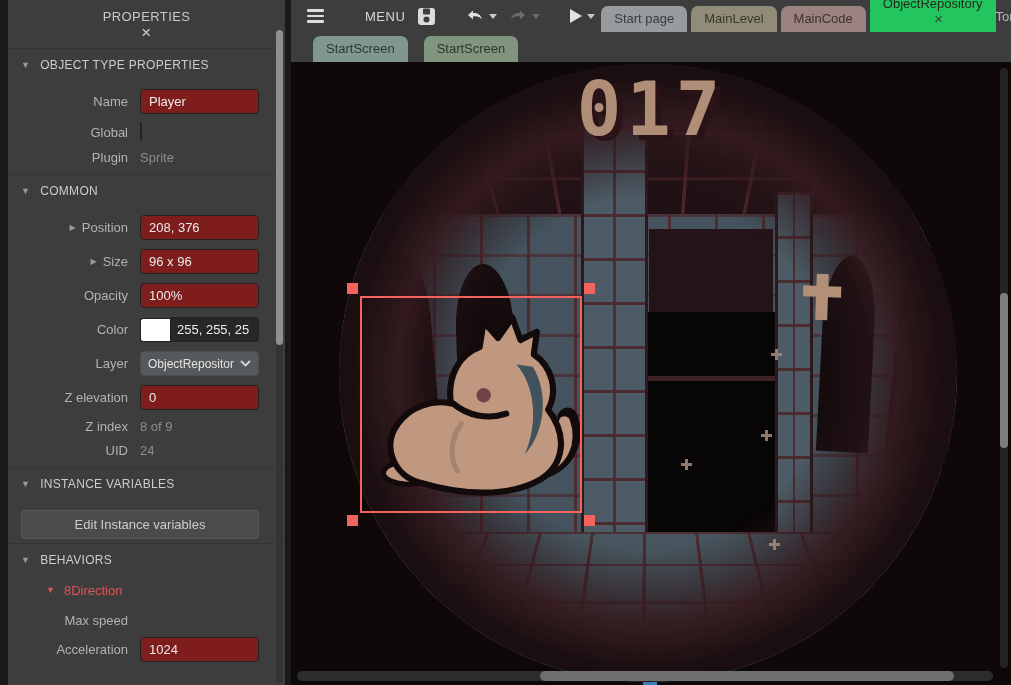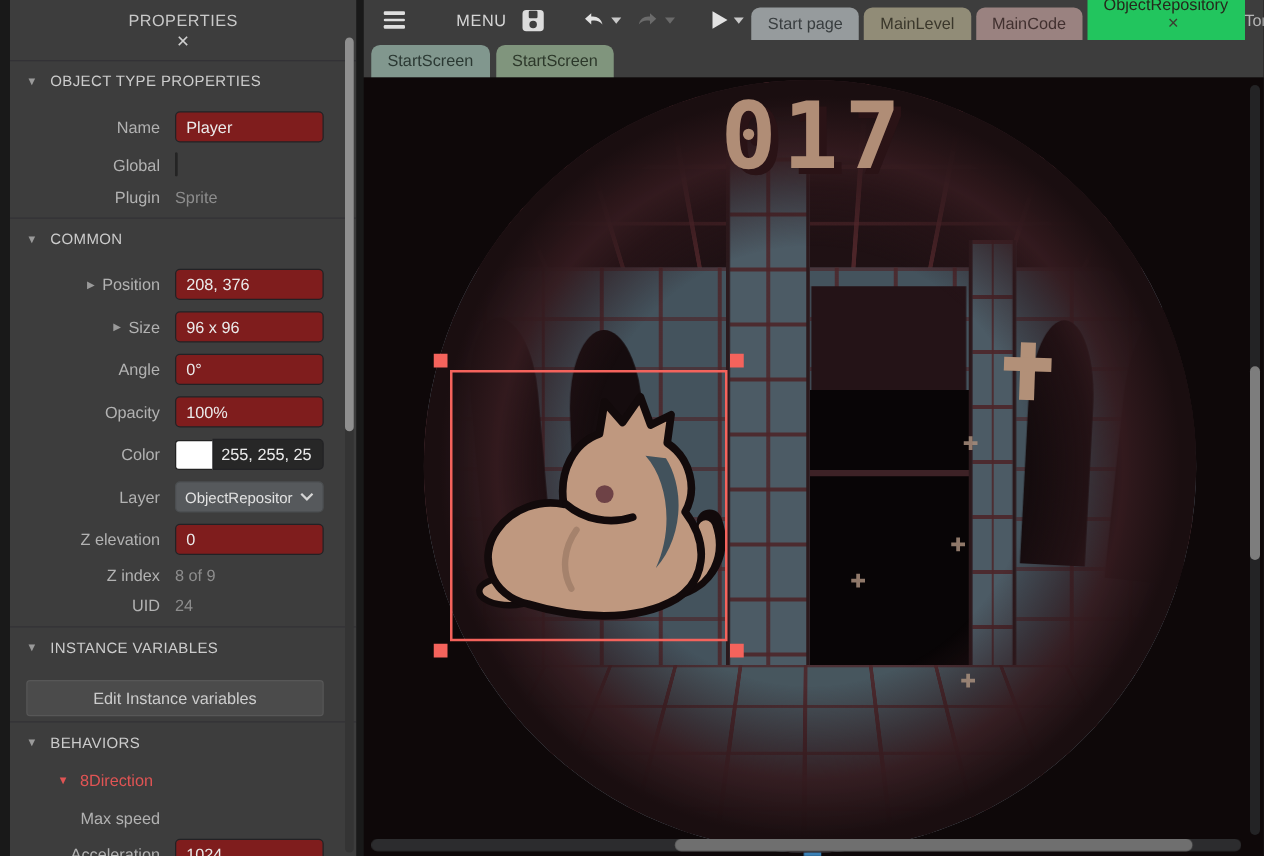--- a/index.html
+++ b/index.html
@@ -80,21 +80,21 @@
     background:#343434; border-radius:4px;
   }
   .props-scroll-thumb {
     position:absolute; top:0; left:0; width:7px; height:315px;
     background:#8f8f8f; border-radius:4px; cursor:grab;
   }
 
   
   .topbar { position:absolute; left:291px; top:0; width:720px; height:62px; background:#3d3d3d; }
   .topbar-row1 { display:flex; align-items:center; height:32px; padding-left:10px; }
-  .topbar-row2 { display:flex; align-items:flex-end; height:30px; padding-left:6px; gap:5px; }
+  .topbar-row2 { display:flex; align-items:flex-end; height:30px; padding-left:22px; gap:16px; }
   .menu-btn { display:flex; align-items:center; gap:9px; padding:4px 6px; cursor:pointer; }
   .hamburger { display:flex; flex-direction:column; gap:3px; }
   .hamburger span { display:block; width:17px; height:2.5px; background:#dedede; border-radius:1px; }
   .menu-label { font-size:13px; color:#d6d6d6; letter-spacing:.5px;margin-left:32px; }
   .icon-btn { display:flex; align-items:center; padding:3px 6px; cursor:pointer; }
   .tb-sep { width:1px; height:20px; background:#525252; margin:0 9px; }
   .caret { width:0; height:0; border-left:4px solid transparent; border-right:4px solid transparent;
            border-top:5px solid #c9c9c9; margin-left:5px; }
   .caret.dim { border-top-color:#6a6a6a; }
   .play-tri { width:0; height:0; border-top:7px solid transparent; border-bottom:7px solid transparent;
@@ -254,24 +254,20 @@
   </div>
 
   <div class="prow">
     <div class="plabel">
       <span class="subtri">▶</span>
       <span>Size</span>
     </div>
     <div class="pfield"><input value="96 x 96" style=""></div>
   </div>
 
-  <div class="prow">
-    <div class="plabel">Angle</div>
-    <div class="pfield"><input value="0°" style=""></div>
-  </div>
 
   <div class="prow">
     <div class="plabel">Opacity</div>
     <div class="pfield"><input value="100%" style=""></div>
   </div>
 
   <div class="prow">
     <div class="plabel">Color</div>
     <div class="color-field">
       <span class="color-swatch"></span>

